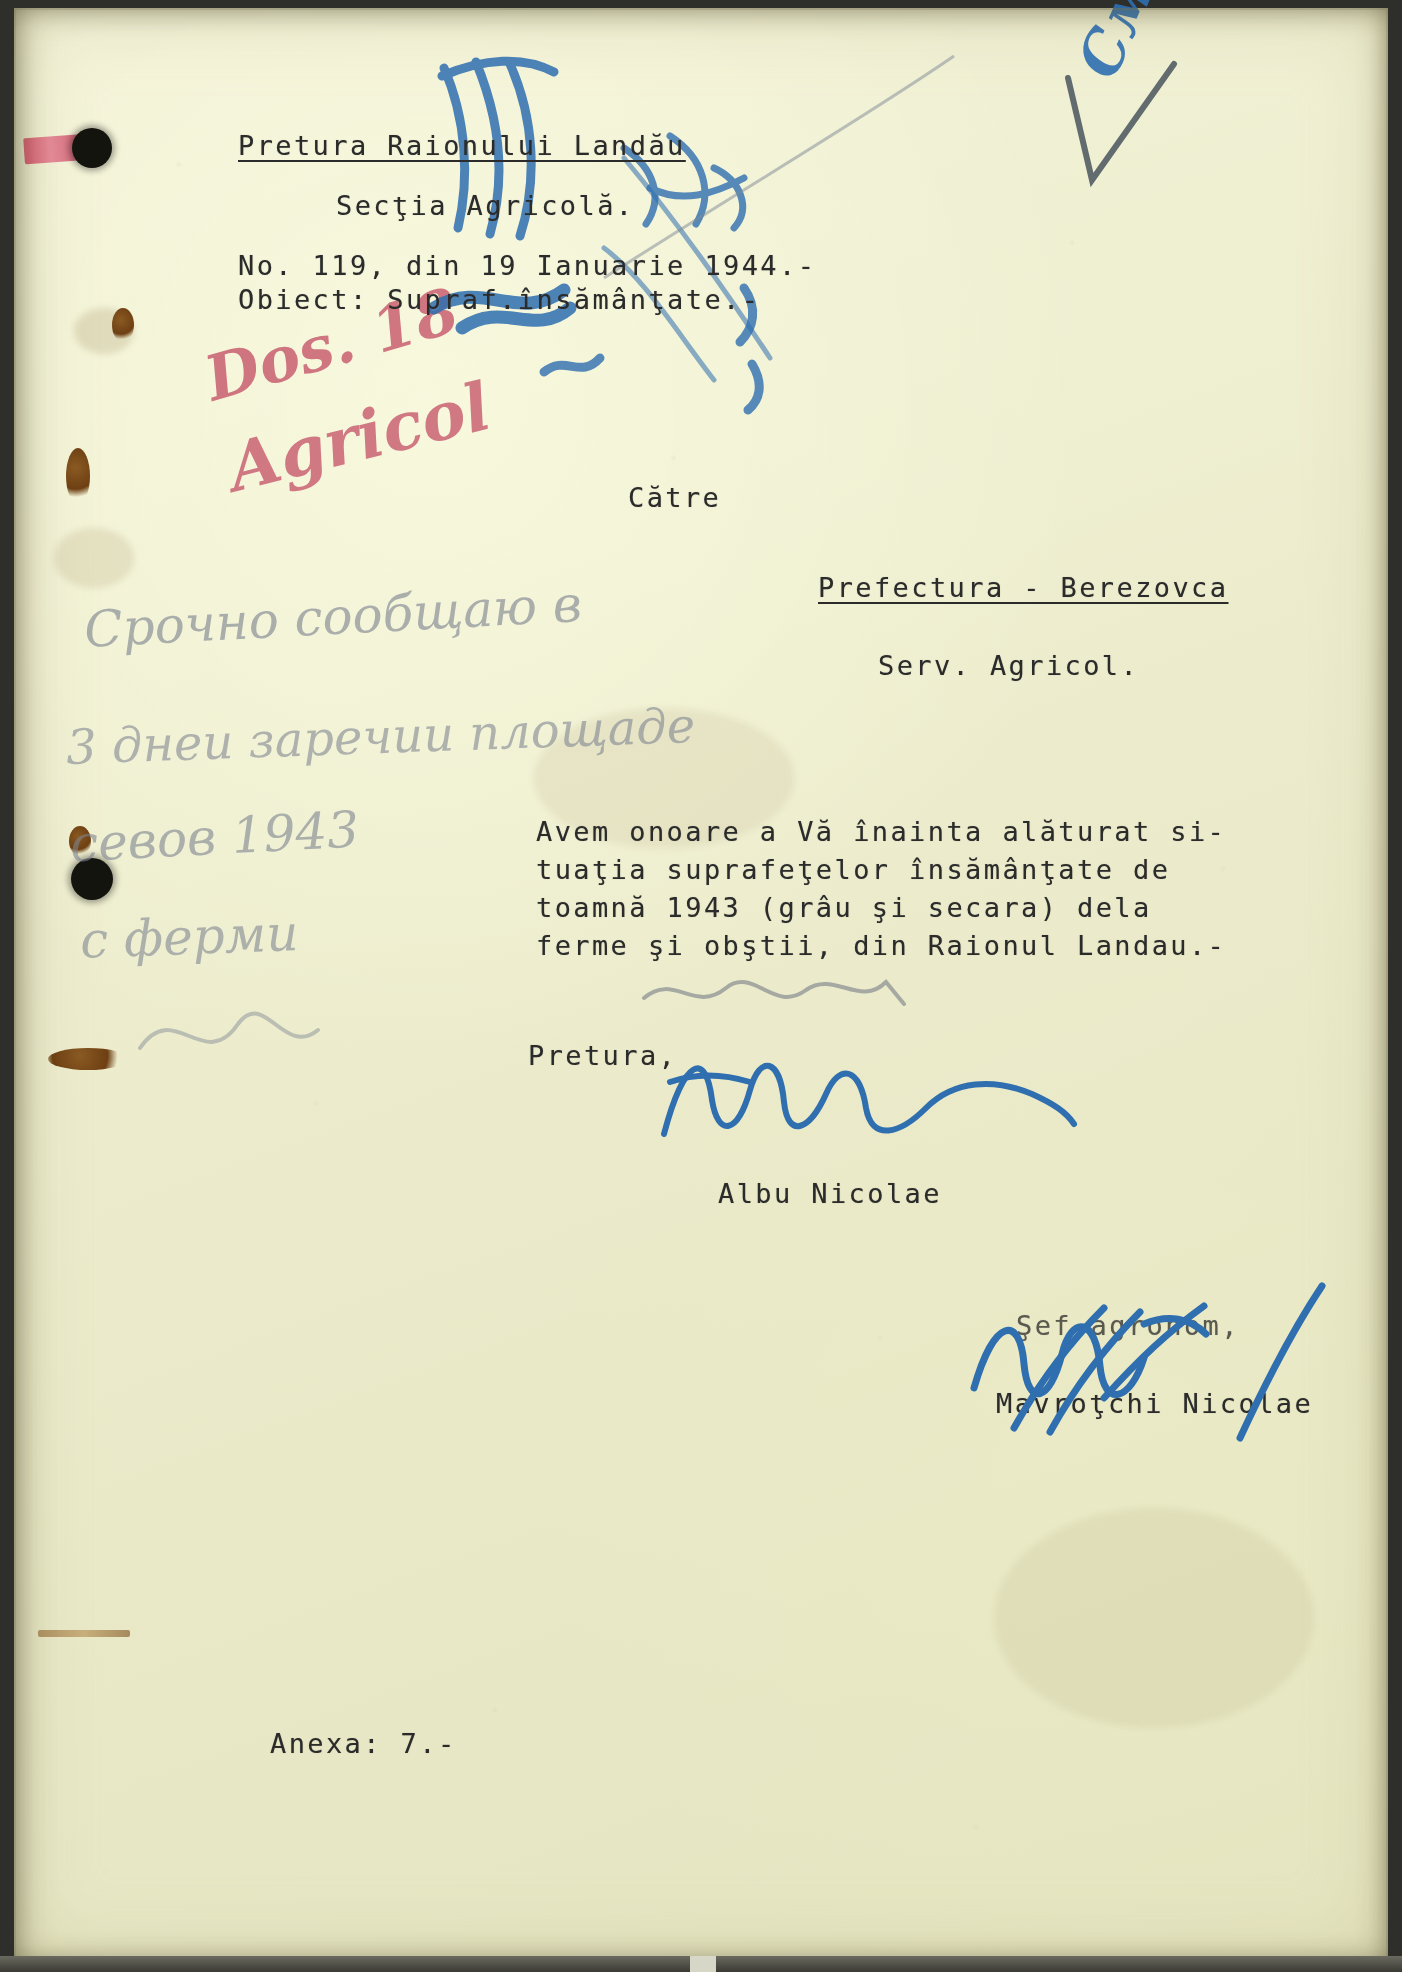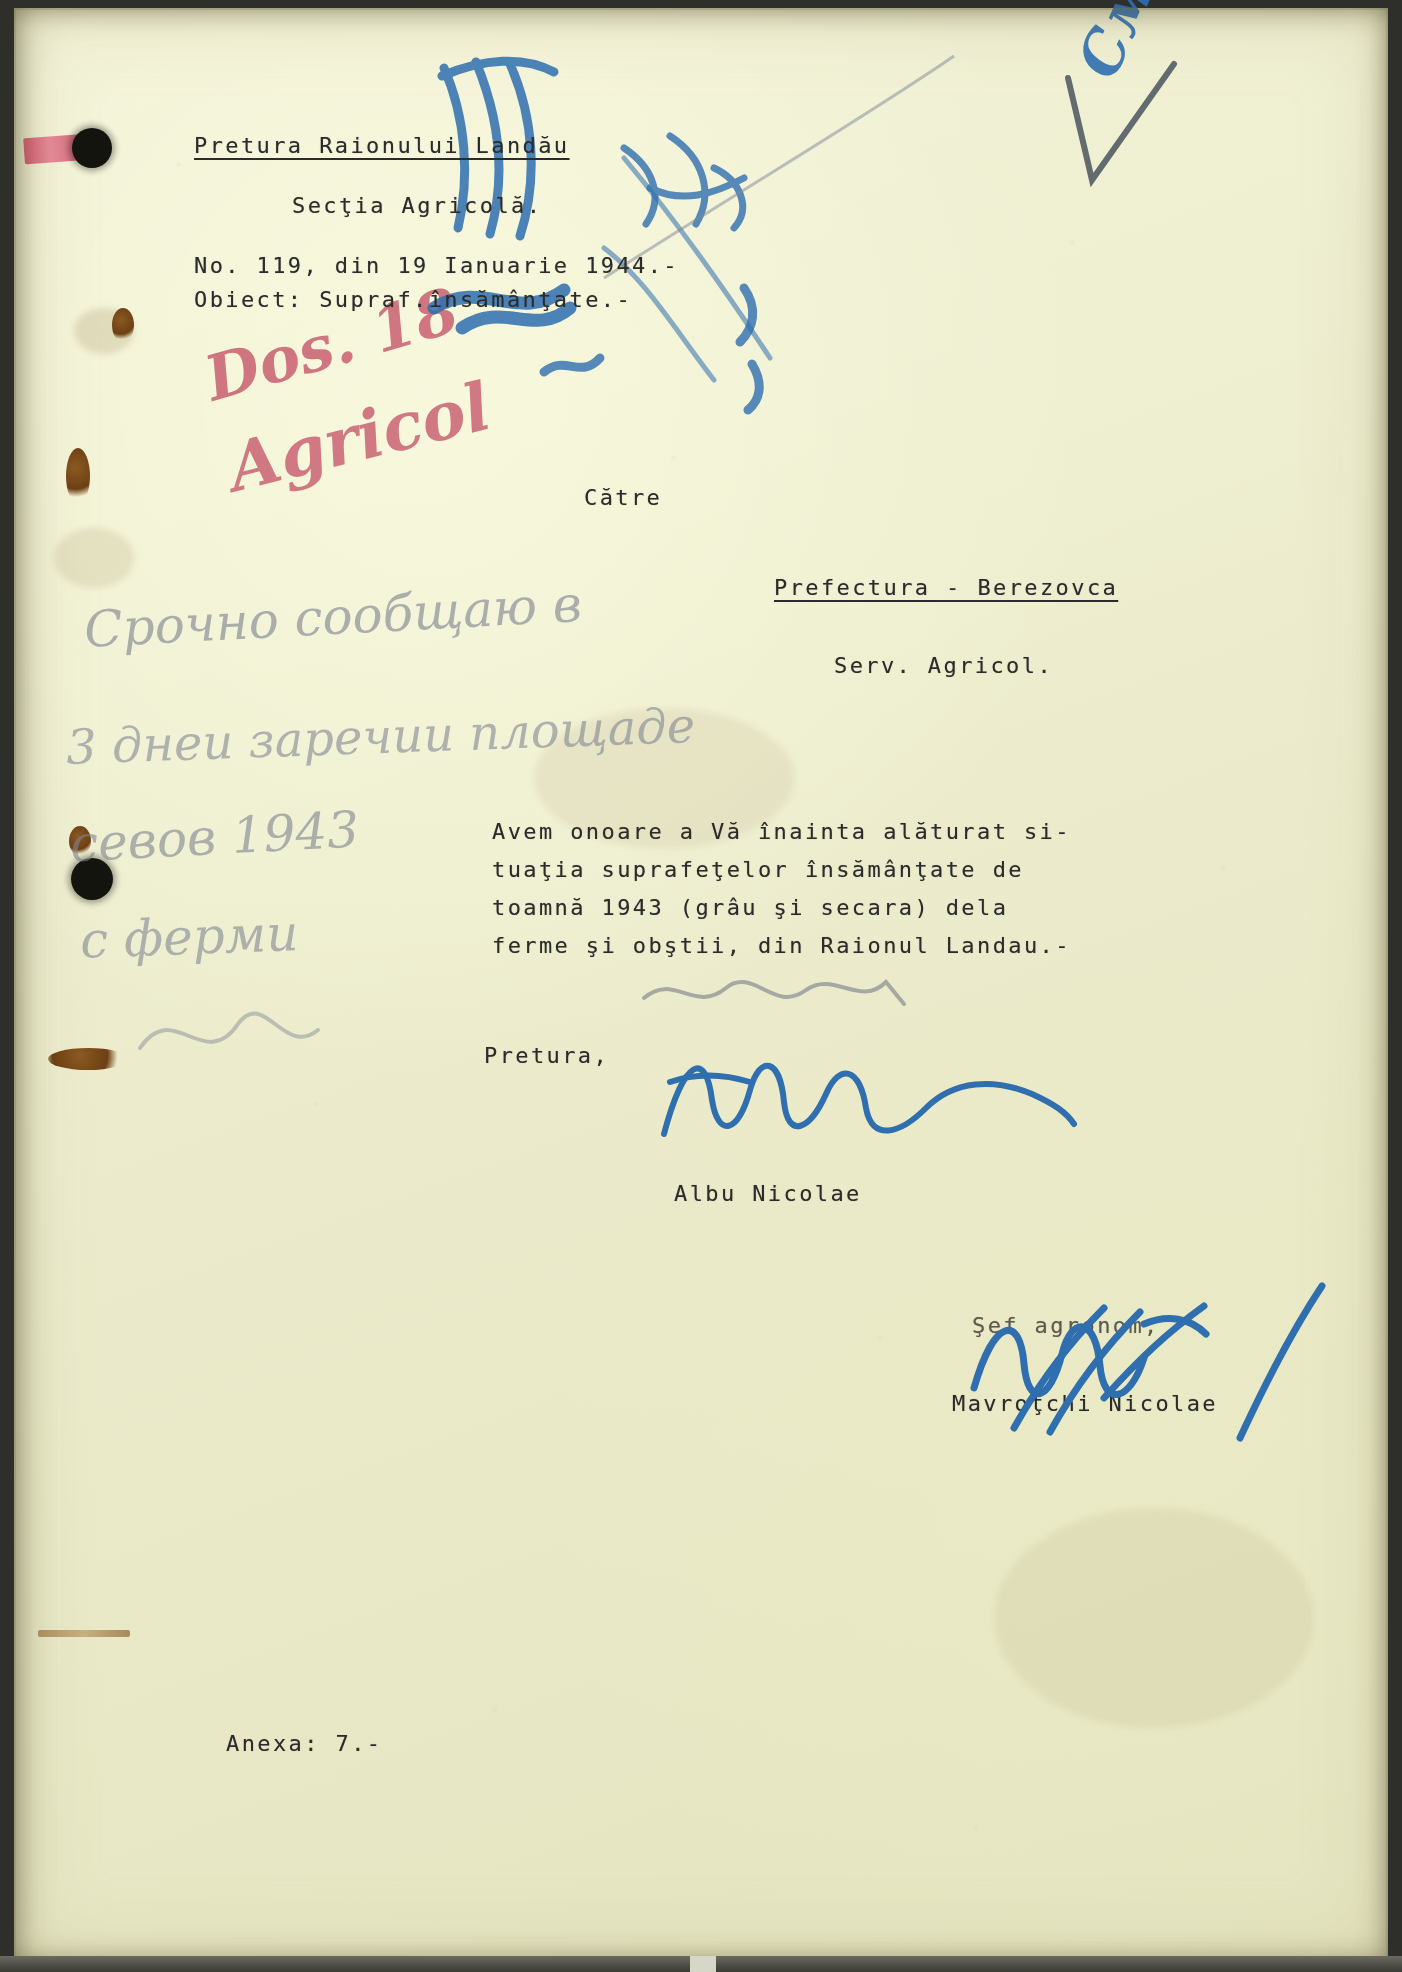--- a/index.html
+++ b/index.html
@@ -64,25 +64,26 @@
       inset -14px 0 30px -14px rgba(90,85,55,0.45),
       inset 0 14px 30px -14px rgba(90,85,55,0.40),
       inset 0 -14px 30px -14px rgba(90,85,55,0.45);
   }
 
   
   .tw {
     position: absolute;
     color: #2b2b2b;
     font-family: "DejaVu Sans Mono", monospace;
-    font-size: 22px;
+    font-size: 27px;
     letter-spacing: 2.4px;
     line-height: 36px;
     white-space: pre;
     text-shadow: 0 0 1px rgba(60,60,50,0.35);
+    margin-left: 44px;
   }
   .tw.faint { color: #4a4a44; opacity: 0.9; }
   .tw.u { text-decoration: underline; text-underline-offset: 5px; }
 
   
   .hand {
     position: absolute;
     font-family: "DejaVu Serif", serif;
     font-style: italic;
     white-space: pre;

